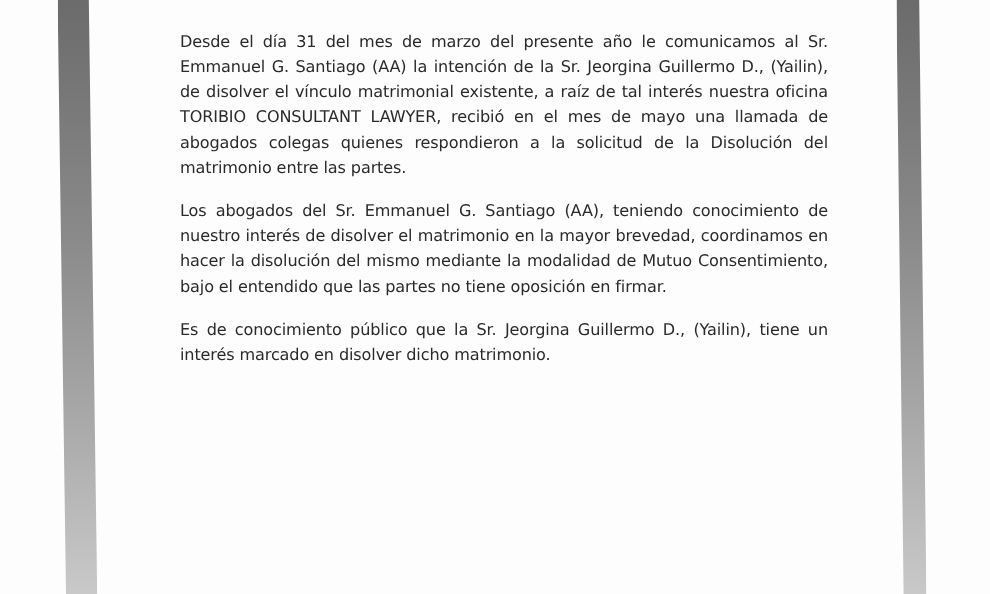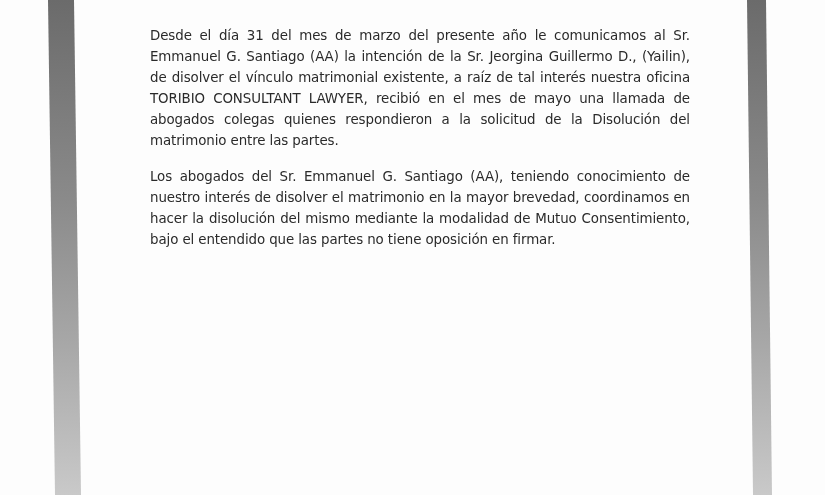--- a/index.html
+++ b/index.html
@@ -36,13 +36,14 @@
 <body>
 
 <div class="bar bar-left"></div>
 <div class="bar bar-right"></div>
 
 <div class="doc">
   <p class="para">Desde el día 31 del mes de marzo del presente año le comunicamos al Sr. Emmanuel G. Santiago (AA) la intención de la Sr. Jeorgina Guillermo D., (Yailin), de disolver el vínculo matrimonial existente, a raíz de tal interés nuestra oficina TORIBIO CONSULTANT LAWYER, recibió en el mes de mayo una llamada de abogados colegas quienes respondieron a la solicitud de la Disolución del matrimonio entre las partes.</p>
   <div class="gap"></div>
   <p class="para">Los abogados del Sr. Emmanuel G. Santiago (AA), teniendo conocimiento de nuestro interés de disolver el matrimonio en la mayor brevedad, coordinamos en hacer la disolución del mismo mediante la modalidad de Mutuo Consentimiento, bajo el entendido que las partes no tiene oposición en firmar.</p>
   <div class="gap"></div>
+  <p class="para">Es de conocimiento público que la Sr. Jeorgina Guillermo D., (Yailin), tiene un interés marcado en disolver dicho matrimonio.</p>
 </div>
 
 </body></html>

